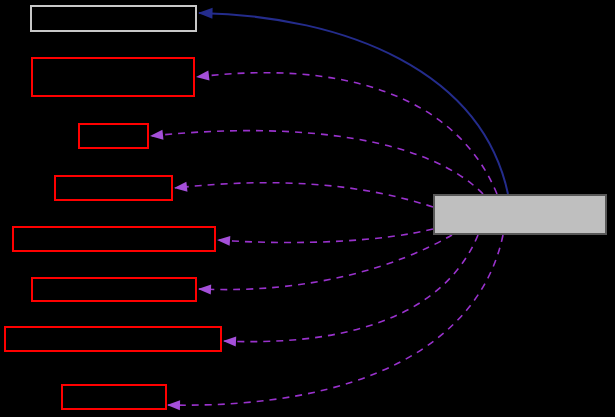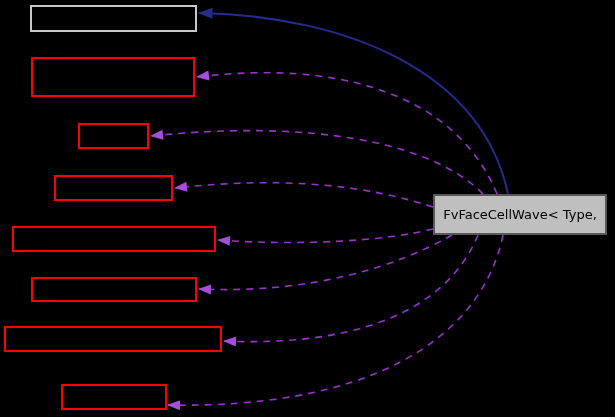--- a/index.html
+++ b/index.html
@@ -76,16 +76,15 @@
 
   <div class="rbox" style="left: 12px; top: 226px; width: 204px; height: 26px; border-color: rgb(255, 0, 0);"></div>
 
   <div class="rbox" style="left: 31px; top: 277px; width: 166px; height: 25px; border-color: rgb(255, 0, 0);"></div>
 
   <div class="rbox" style="left: 4px; top: 326px; width: 218px; height: 26px; border-color: rgb(255, 0, 0);"></div>
 
   <div class="rbox" style="left: 61px; top: 384px; width: 106px; height: 26px; border-color: rgb(255, 0, 0);"></div>
 
   <div class="main-node" style="background-color: rgb(191, 191, 191);">
-    <div>FvFaceCellWave&lt; Type,</div>
   </div>
 
 </div>
 
 </body></html>

